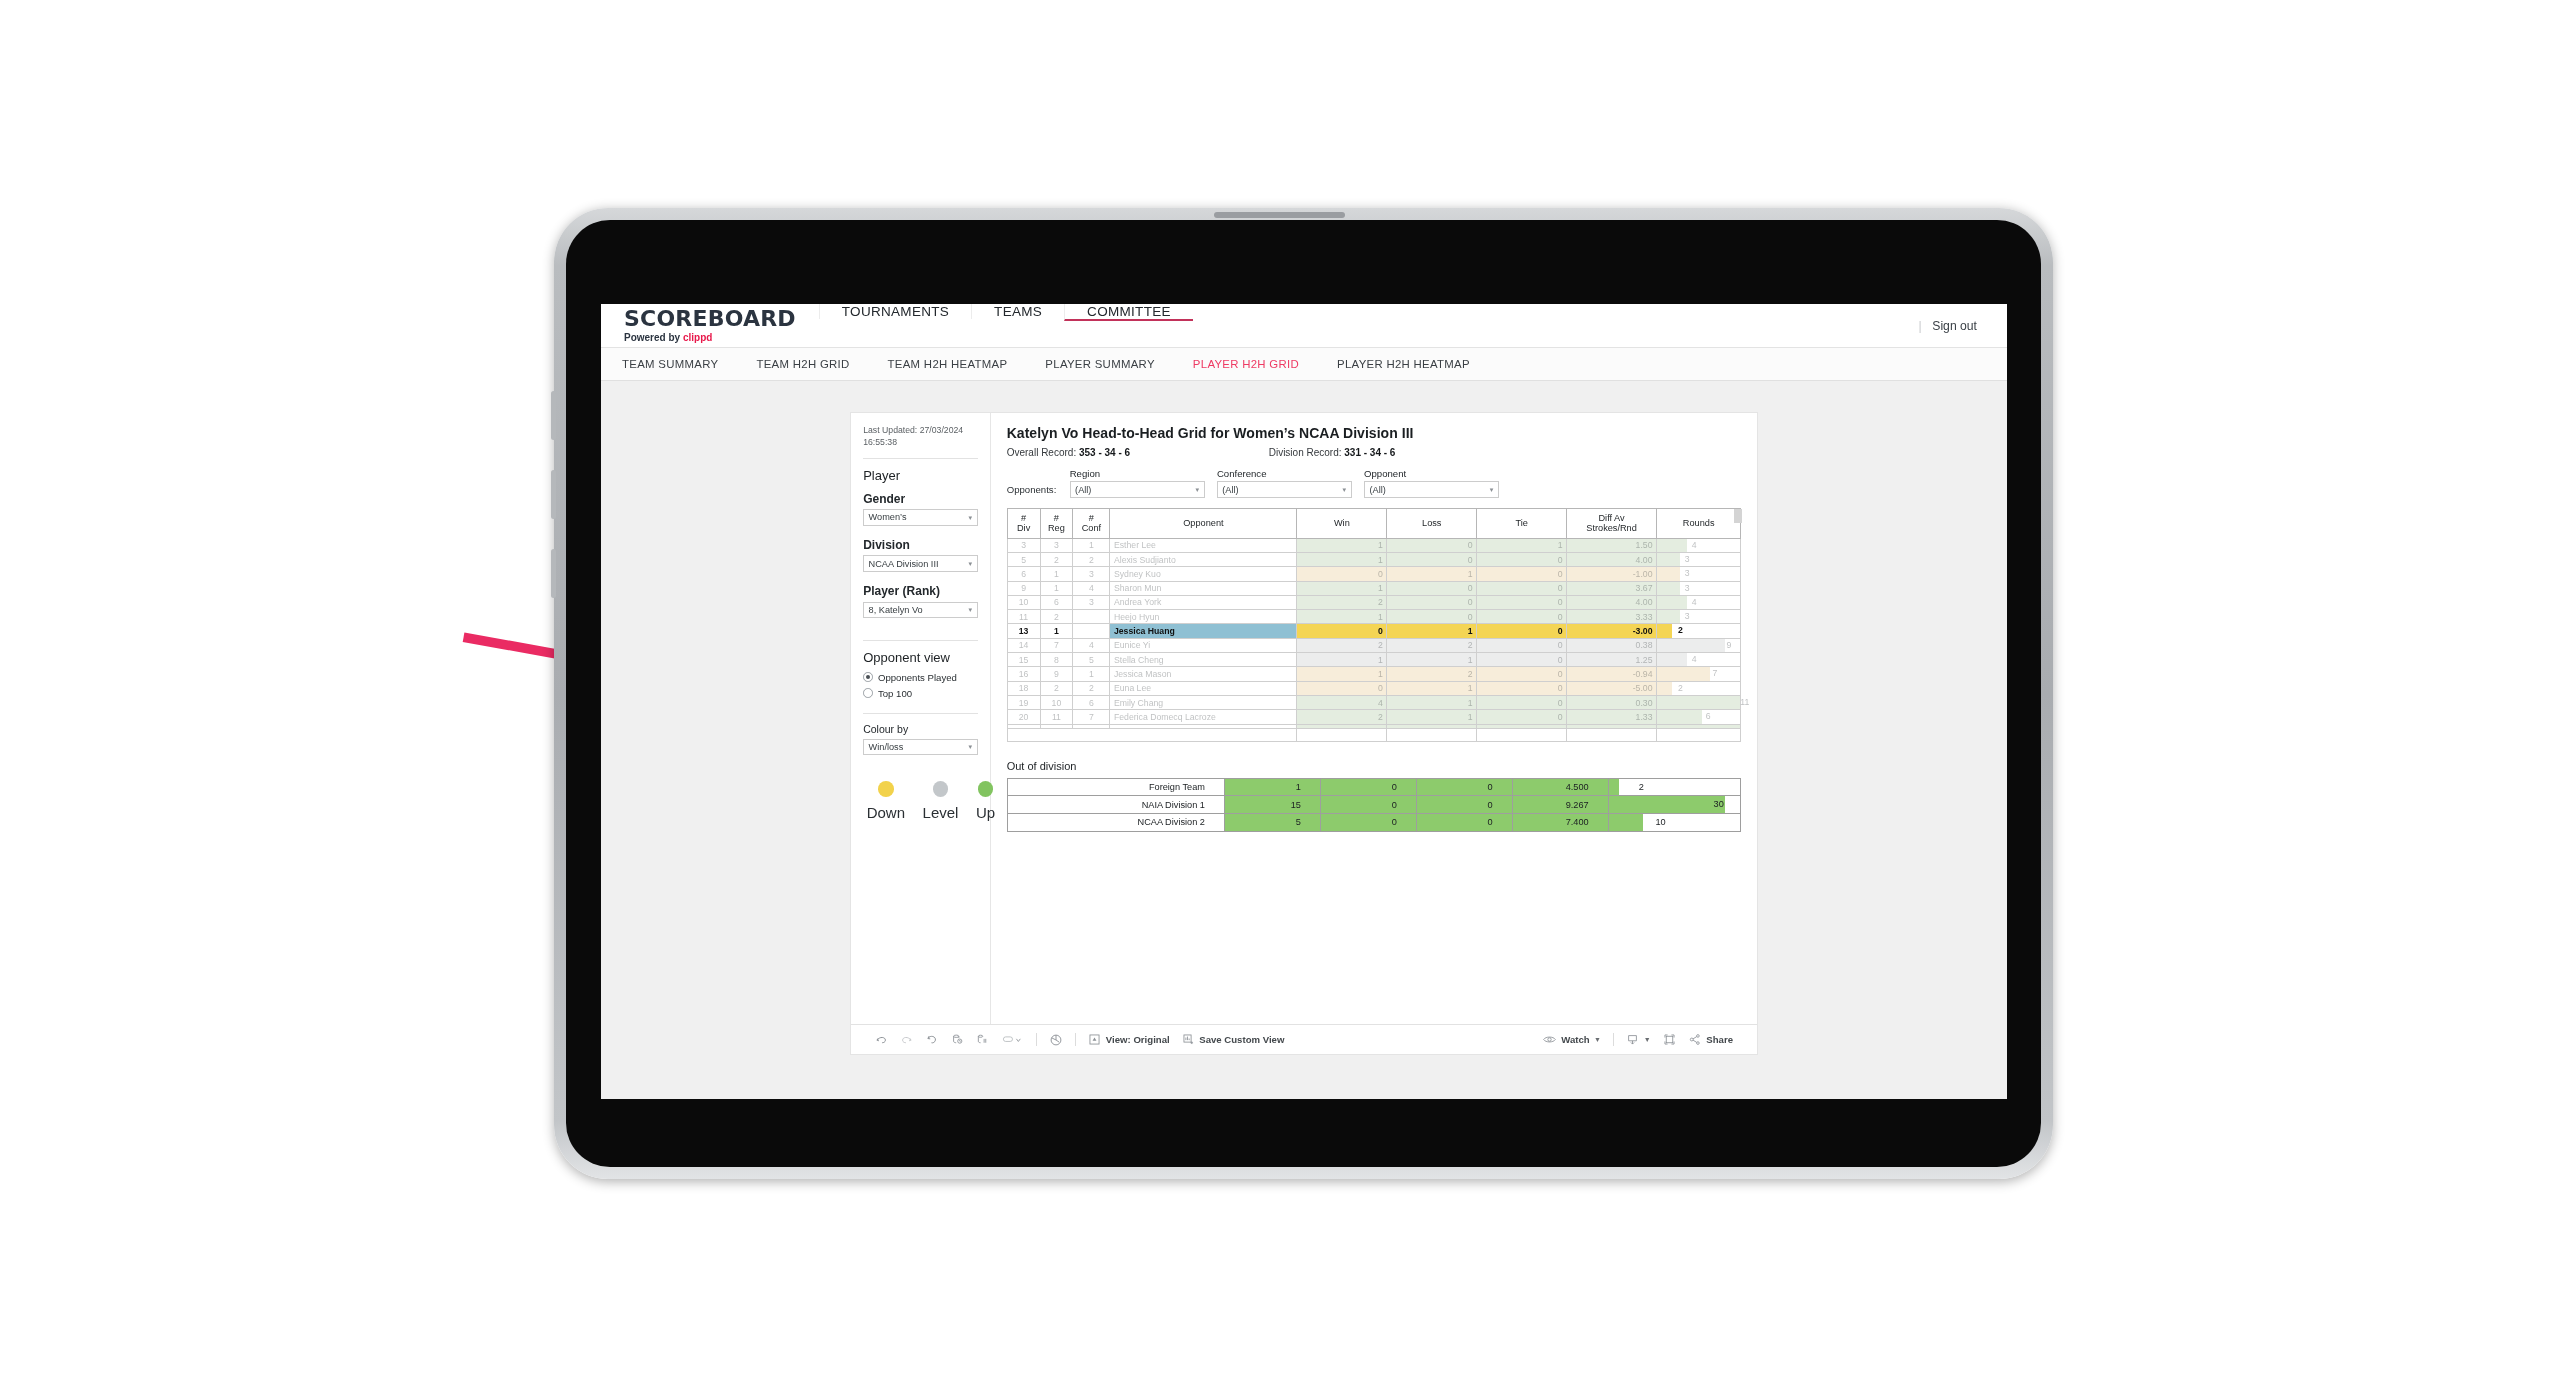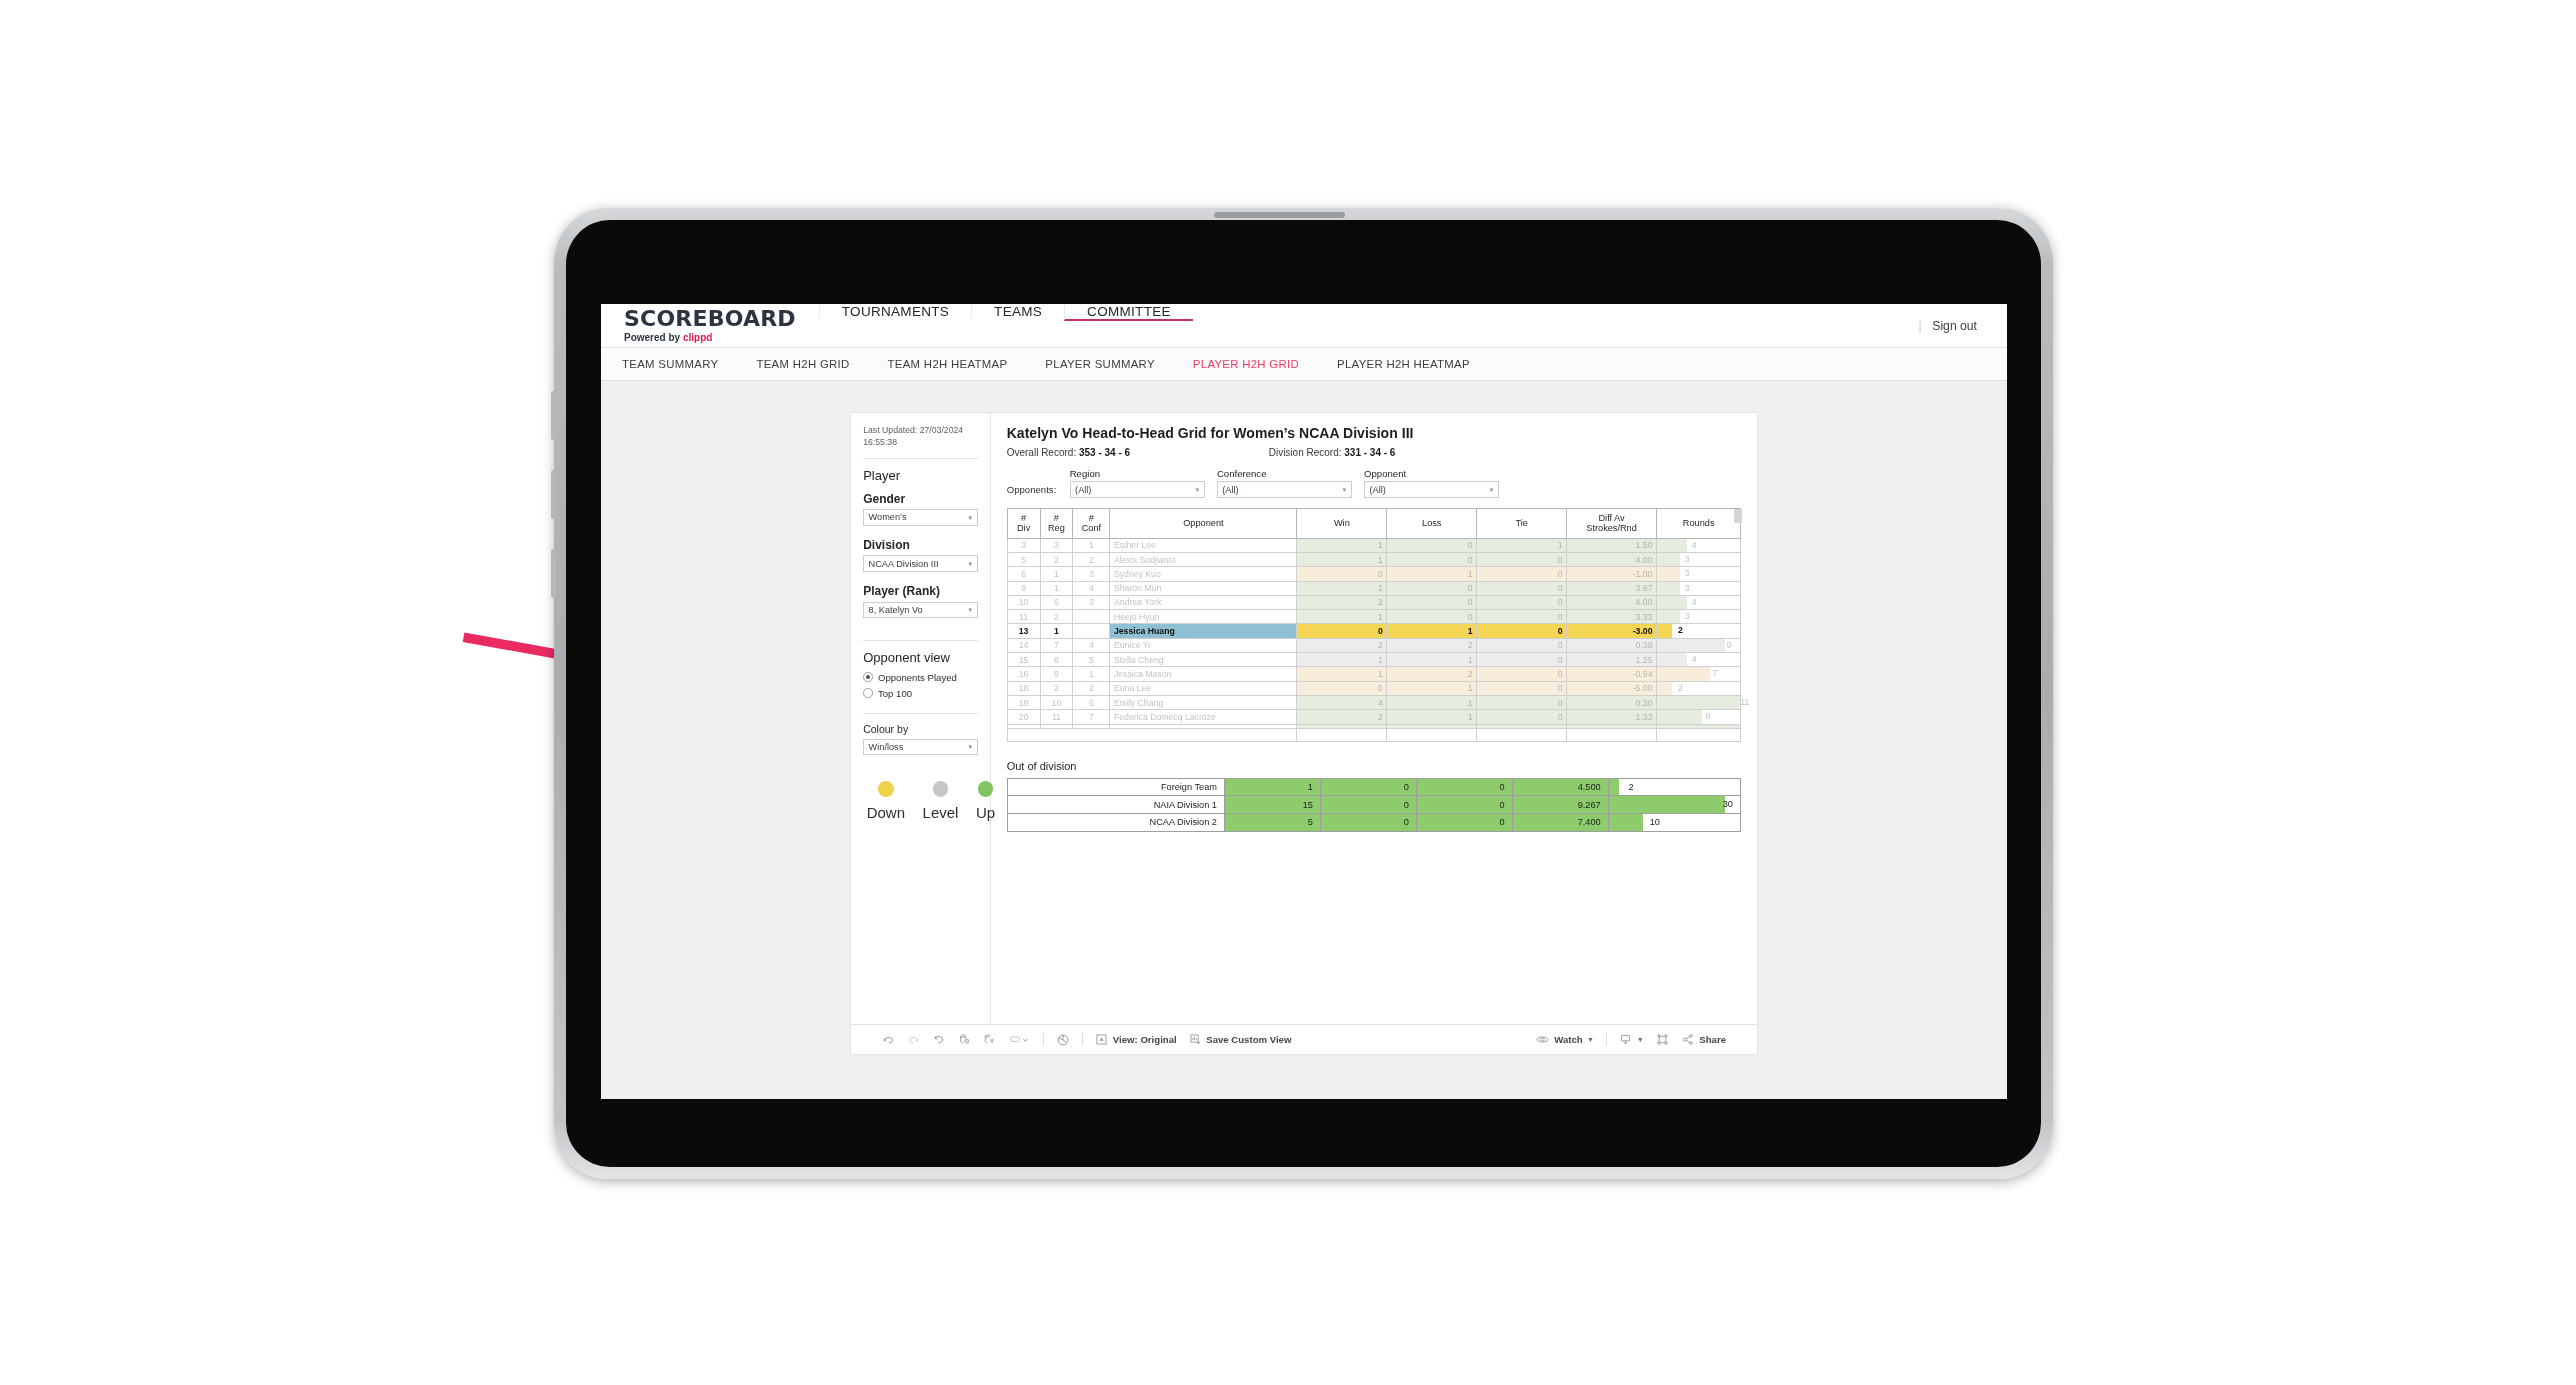--- a/index.html
+++ b/index.html
@@ -177,29 +177,29 @@
   .blank-row td { border:0.9px solid #cfcfcf; height: 49px; background:#fff; }
   .blank-left { border:0.9px solid #cfcfcf; }
   .scrollbar {
     position:absolute; right:-0.9px; top:0.9px; width: 7.9px; height: 14px; background:#d4d4d4;
   }
   .clip-row { height: 4.4px; overflow:hidden; }
 
   
   .ood-title { font-size: 11px; color:#1d2124; margin: 17.5px 0 6.1px 0; }
   table.ood { border-collapse: collapse; width: 100%; table-layout: fixed; font-size: 9.2px; }
-  table.ood td { border:0.9px solid #9e9e9e; height: 16.6px; padding: 0 7px; color:#1b1f22; }
+  table.ood td { border:0.9px solid #9e9e9e; height: 16.6px; padding: 0 19px; color:#1b1f22; }
   .ood-name { text-align:right; background:#fff; }
   .ood-val { text-align:right; background:#8dcb6c; }
   .ood-rounds { position:relative; padding:0; background:#fff; }
 
   
   .toolbar {
     height: 30px; border-top:0.9px solid #e2e2e2; background:#fff;
-    display:flex; align-items:center; padding: 0 31px; gap: 12.2px;
+    display:flex; align-items:center; padding: 0 24px; gap: 12.2px;
     font-size: 9.6px; color:#55595d;
   }
   .tb { display:flex; align-items:center; gap: 4.4px; cursor:pointer; color:#6a6e72; }
   .tb svg { display:block; }
   .tb-sep { width:0.9px; height:13px; background:#dcdcdc; }
   .tb-spacer { flex: 1; }
   .tb-label { color:#43484c; font-weight:600; font-size: 9.6px; }
 </style>
 </head>
 <body>

